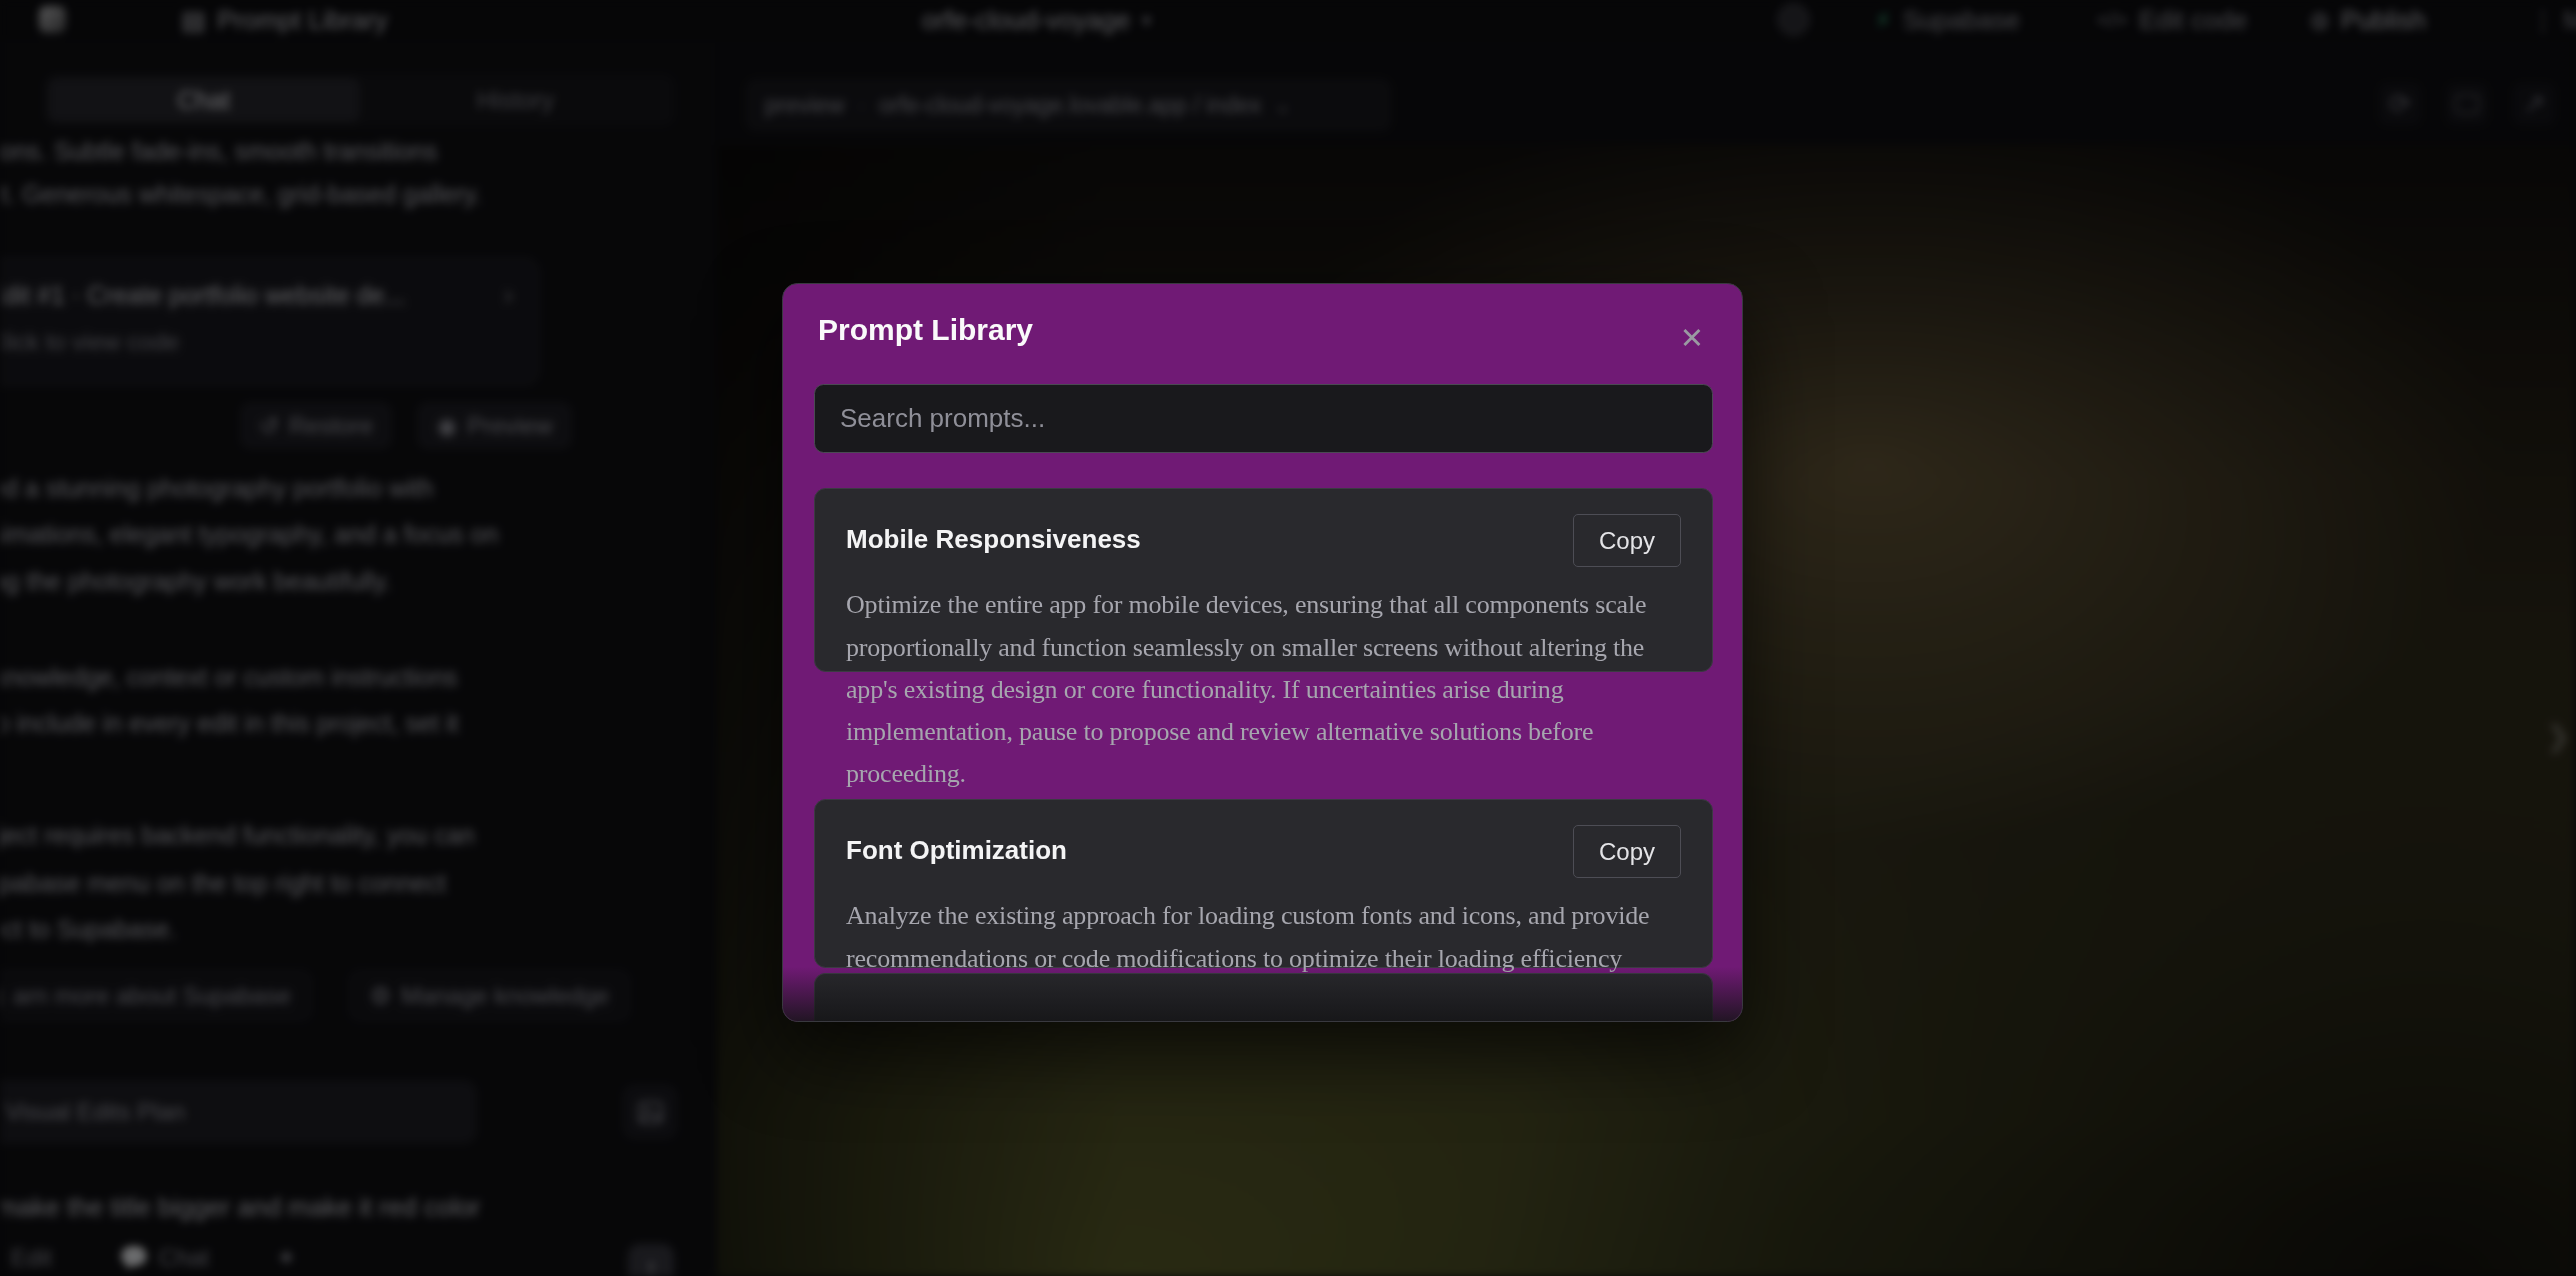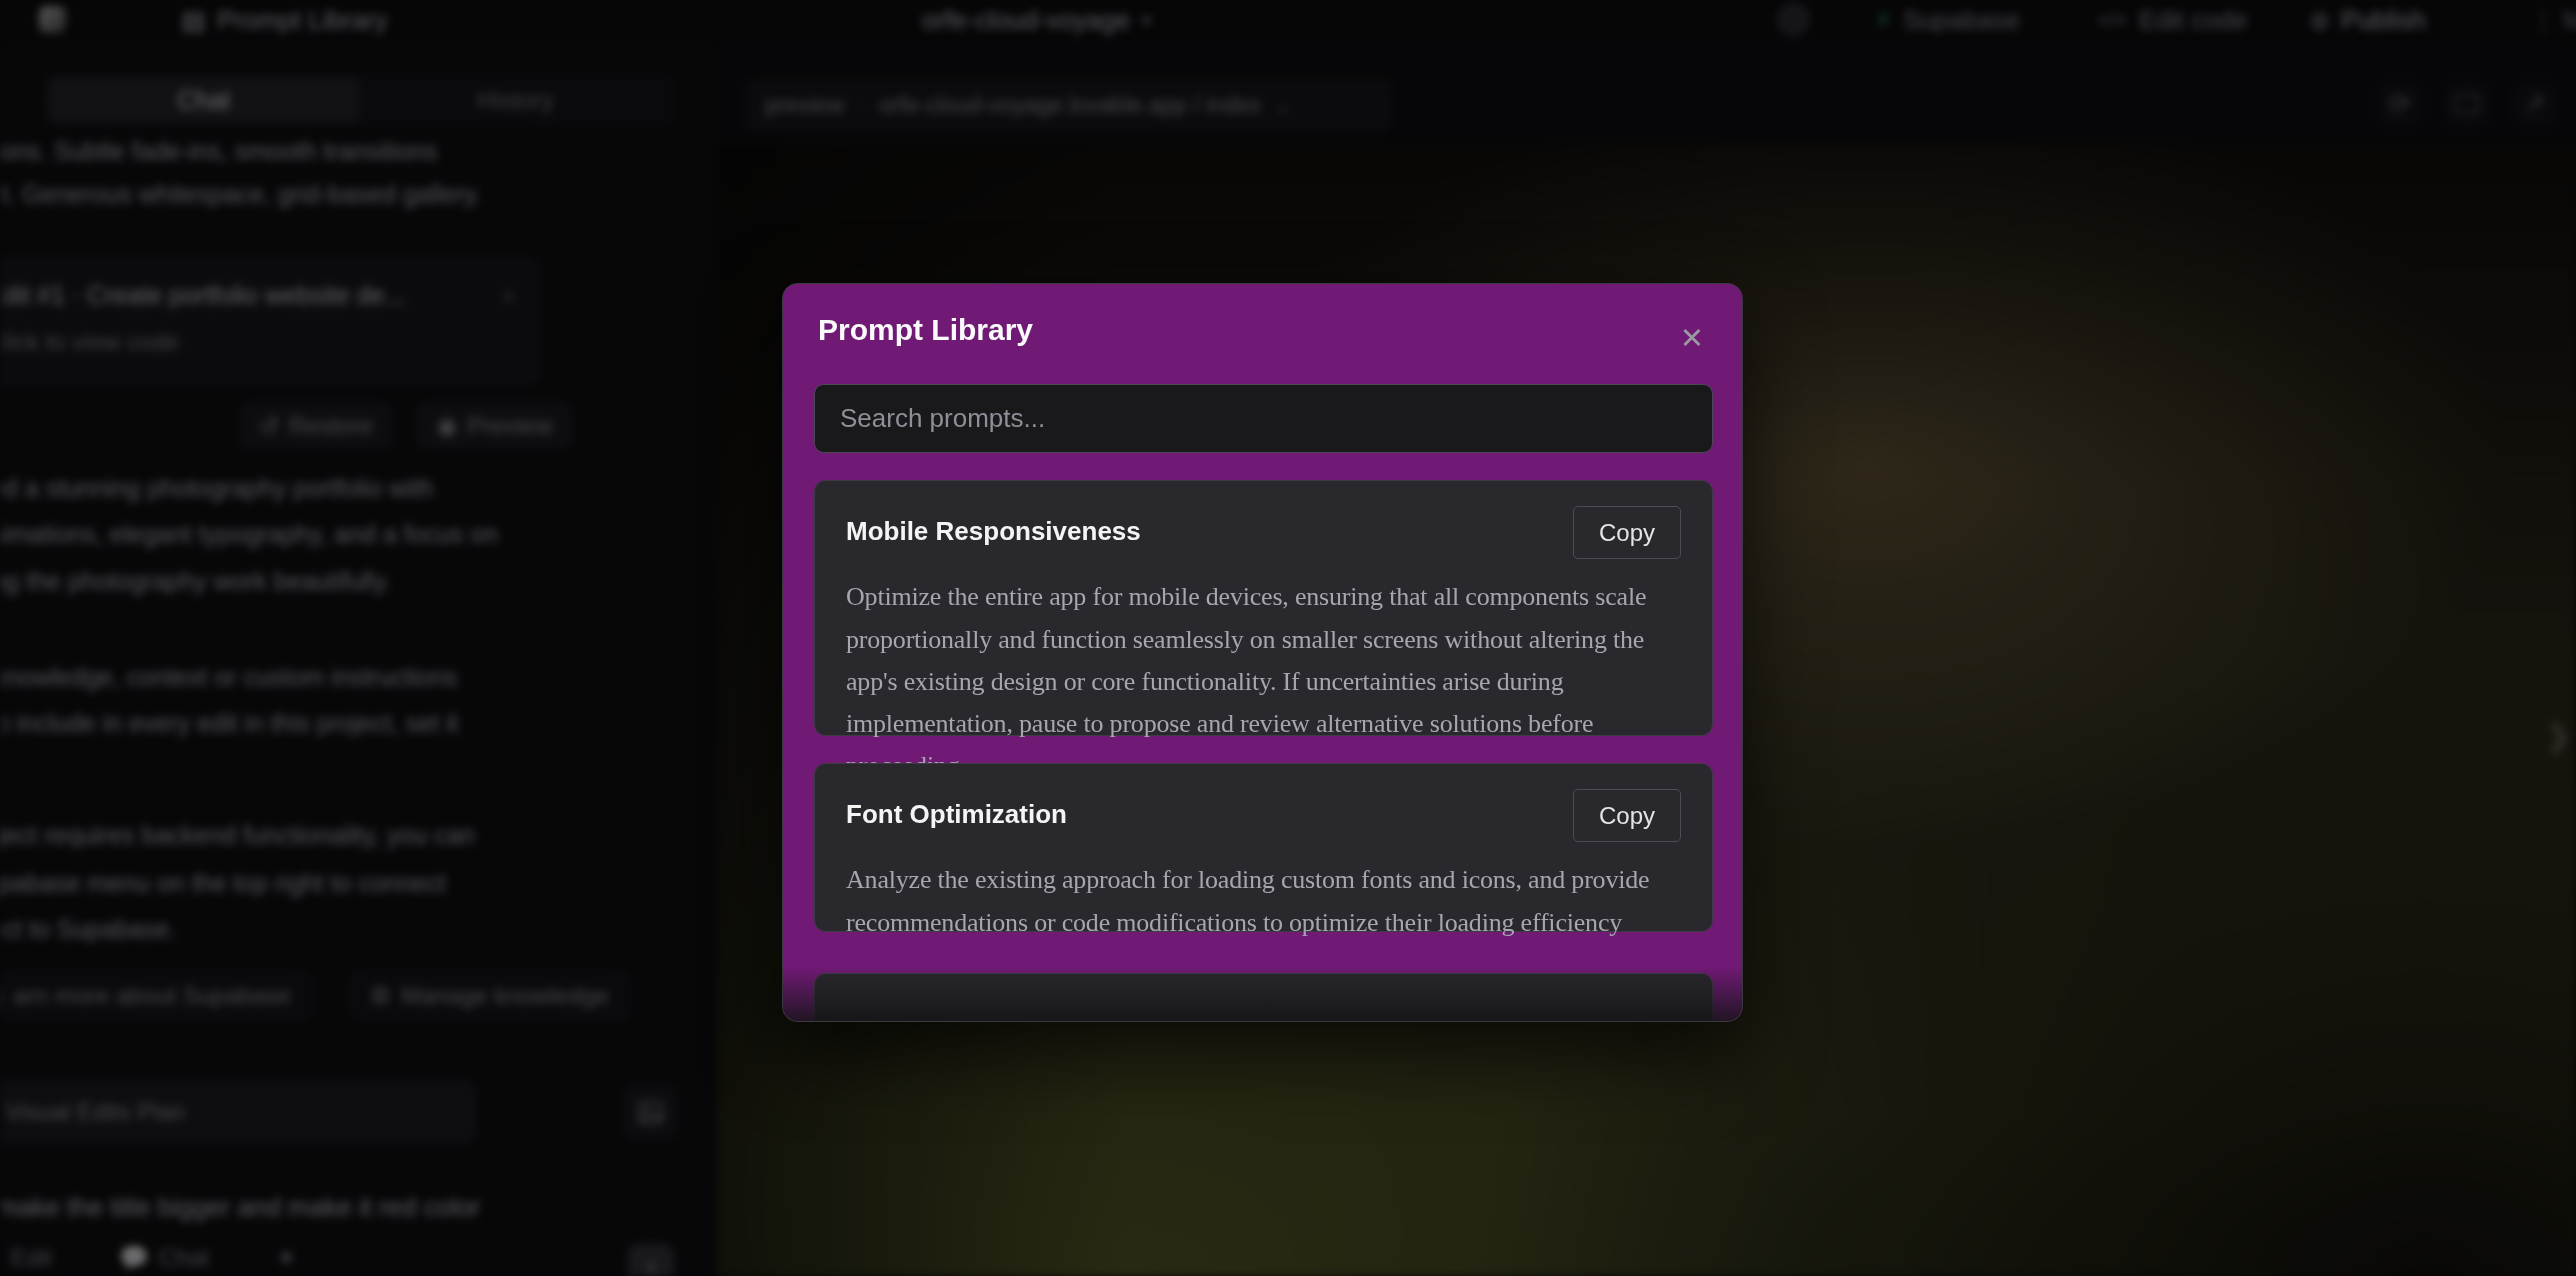--- a/index.html
+++ b/index.html
@@ -238,29 +238,29 @@
   <div class="overlay"></div>
 
   <div class="modal">
     <div class="title">Prompt Library</div>
     <div class="close">
       <span>✕</span>
     </div>
 
     <input class="search" type="text" value="" placeholder="Search prompts..." style="">
 
-    <div class="pcard" style="top:196px;height:256px;">
+    <div class="pcard" style="top:204px;height:184px;">
       <div class="pc-head">
         <div class="pc-title">Mobile Responsiveness</div>
         <button class="copybtn">Copy</button>
       </div>
       <div class="pc-desc">Optimize the entire app for mobile devices, ensuring that all components scale proportionally and function seamlessly on smaller screens without altering the app's existing design or core functionality. If uncertainties arise during implementation, pause to propose and review alternative solutions before proceeding.</div>
     </div>
 
-    <div class="pcard" style="top:479px;height:169px;">
+    <div class="pcard" style="top:515px;height:169px;">
       <div class="pc-head">
         <div class="pc-title">Font Optimization</div>
         <button class="copybtn">Copy</button>
       </div>
       <div class="pc-desc">Analyze the existing approach for loading custom fonts and icons, and provide recommendations or code modifications to optimize their loading efficiency</div>
     </div>
 
     <div class="pcard" style="top:689px;height:116px;border-bottom:none;border-radius:11.6px 11.6px 0 0;"></div>
 
     <div class="m-fade"></div>

